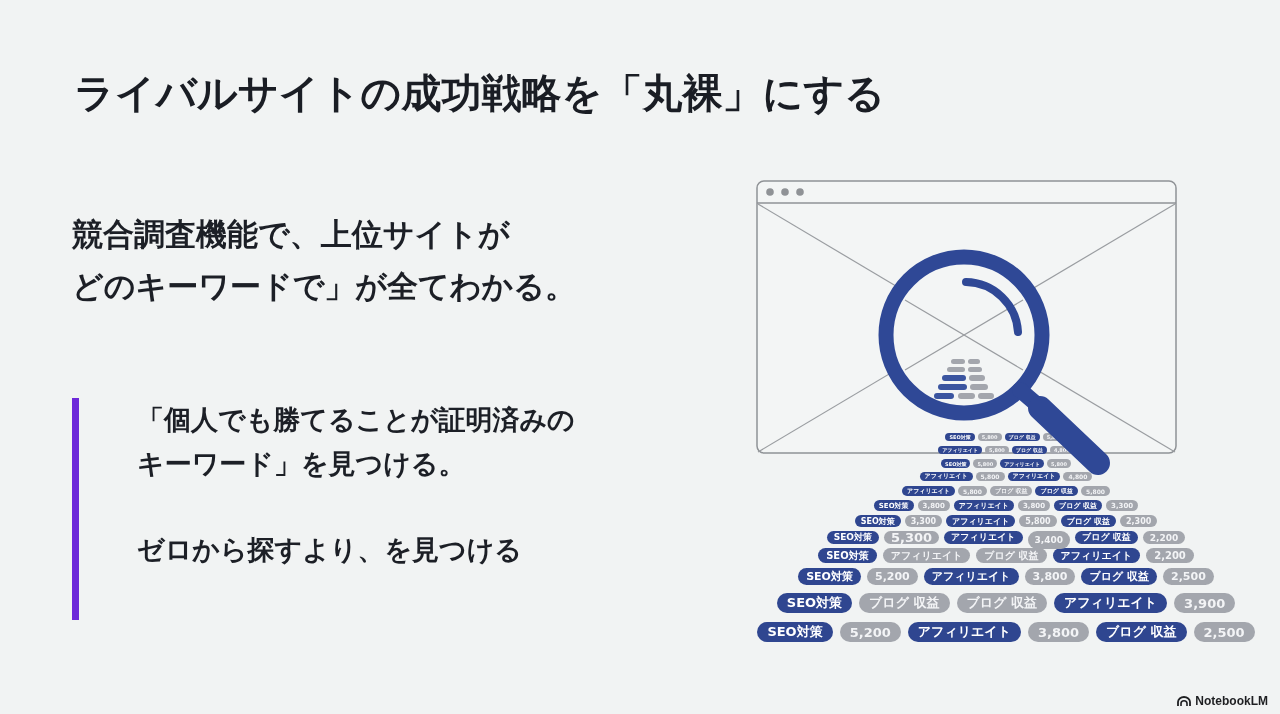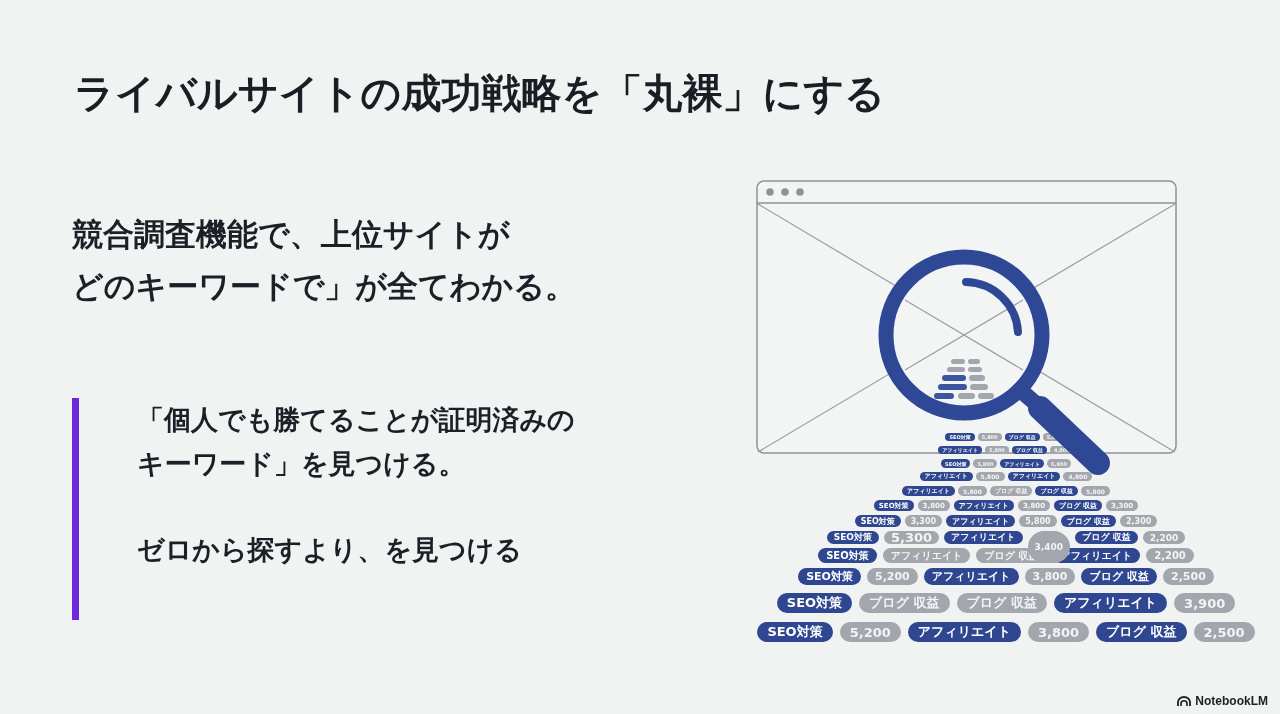--- a/index.html
+++ b/index.html
@@ -105,21 +105,21 @@
       <span class="pill dark" style="font-size: 10px; height: 15px; padding: 0px 8px;">SEO対策</span>
       <span class="pill light" style="font-size: 10px; height: 15px; padding: 0px 8px;">アフィリエイト</span>
       <span class="pill light" style="font-size: 10px; height: 15px; padding: 0px 8px;">ブログ 収益</span>
       <span class="pill dark" style="font-size: 10px; height: 15px; padding: 0px 8px;">アフィリエイト</span>
       <span class="pill light" style="font-size: 10px; height: 15px; padding: 0px 8px;">2,200</span>
     </div>
     <div class="pill-row" style="top: 531px; gap: 5px;">
       <span class="pill dark" style="font-size: 9px; height: 13px; padding: 0px 7px;">SEO対策</span>
       <span class="pill light" style="font-size: 13px; height: 13px; padding: 0px 7px;">5,300</span>
       <span class="pill dark" style="font-size: 9px; height: 13px; padding: 0px 7px;">アフィリエイト</span>
-      <span class="pill light" style="font-size: 9px; height: 13px; padding: 16px 7px;">3,400</span>
+      <span class="pill light" style="font-size: 9px; height: 13px; padding: 9px 7px;">3,400</span>
       <span class="pill dark" style="font-size: 9px; height: 13px; padding: 0px 7px;">ブログ 収益</span>
       <span class="pill light" style="font-size: 9px; height: 13px; padding: 0px 7px;">2,200</span>
     </div>
     <div class="pill-row" style="top: 515px; gap: 4px;">
       <span class="pill dark" style="font-size: 8px; height: 12px; padding: 0px 6px;">SEO対策</span>
       <span class="pill light" style="font-size: 8px; height: 12px; padding: 0px 6px;">3,300</span>
       <span class="pill dark" style="font-size: 8px; height: 12px; padding: 0px 6px;">アフィリエイト</span>
       <span class="pill light" style="font-size: 8px; height: 12px; padding: 0px 6px;">5,800</span>
       <span class="pill dark" style="font-size: 8px; height: 12px; padding: 0px 6px;">ブログ 収益</span>
       <span class="pill light" style="font-size: 8px; height: 12px; padding: 0px 6px;">2,300</span>

